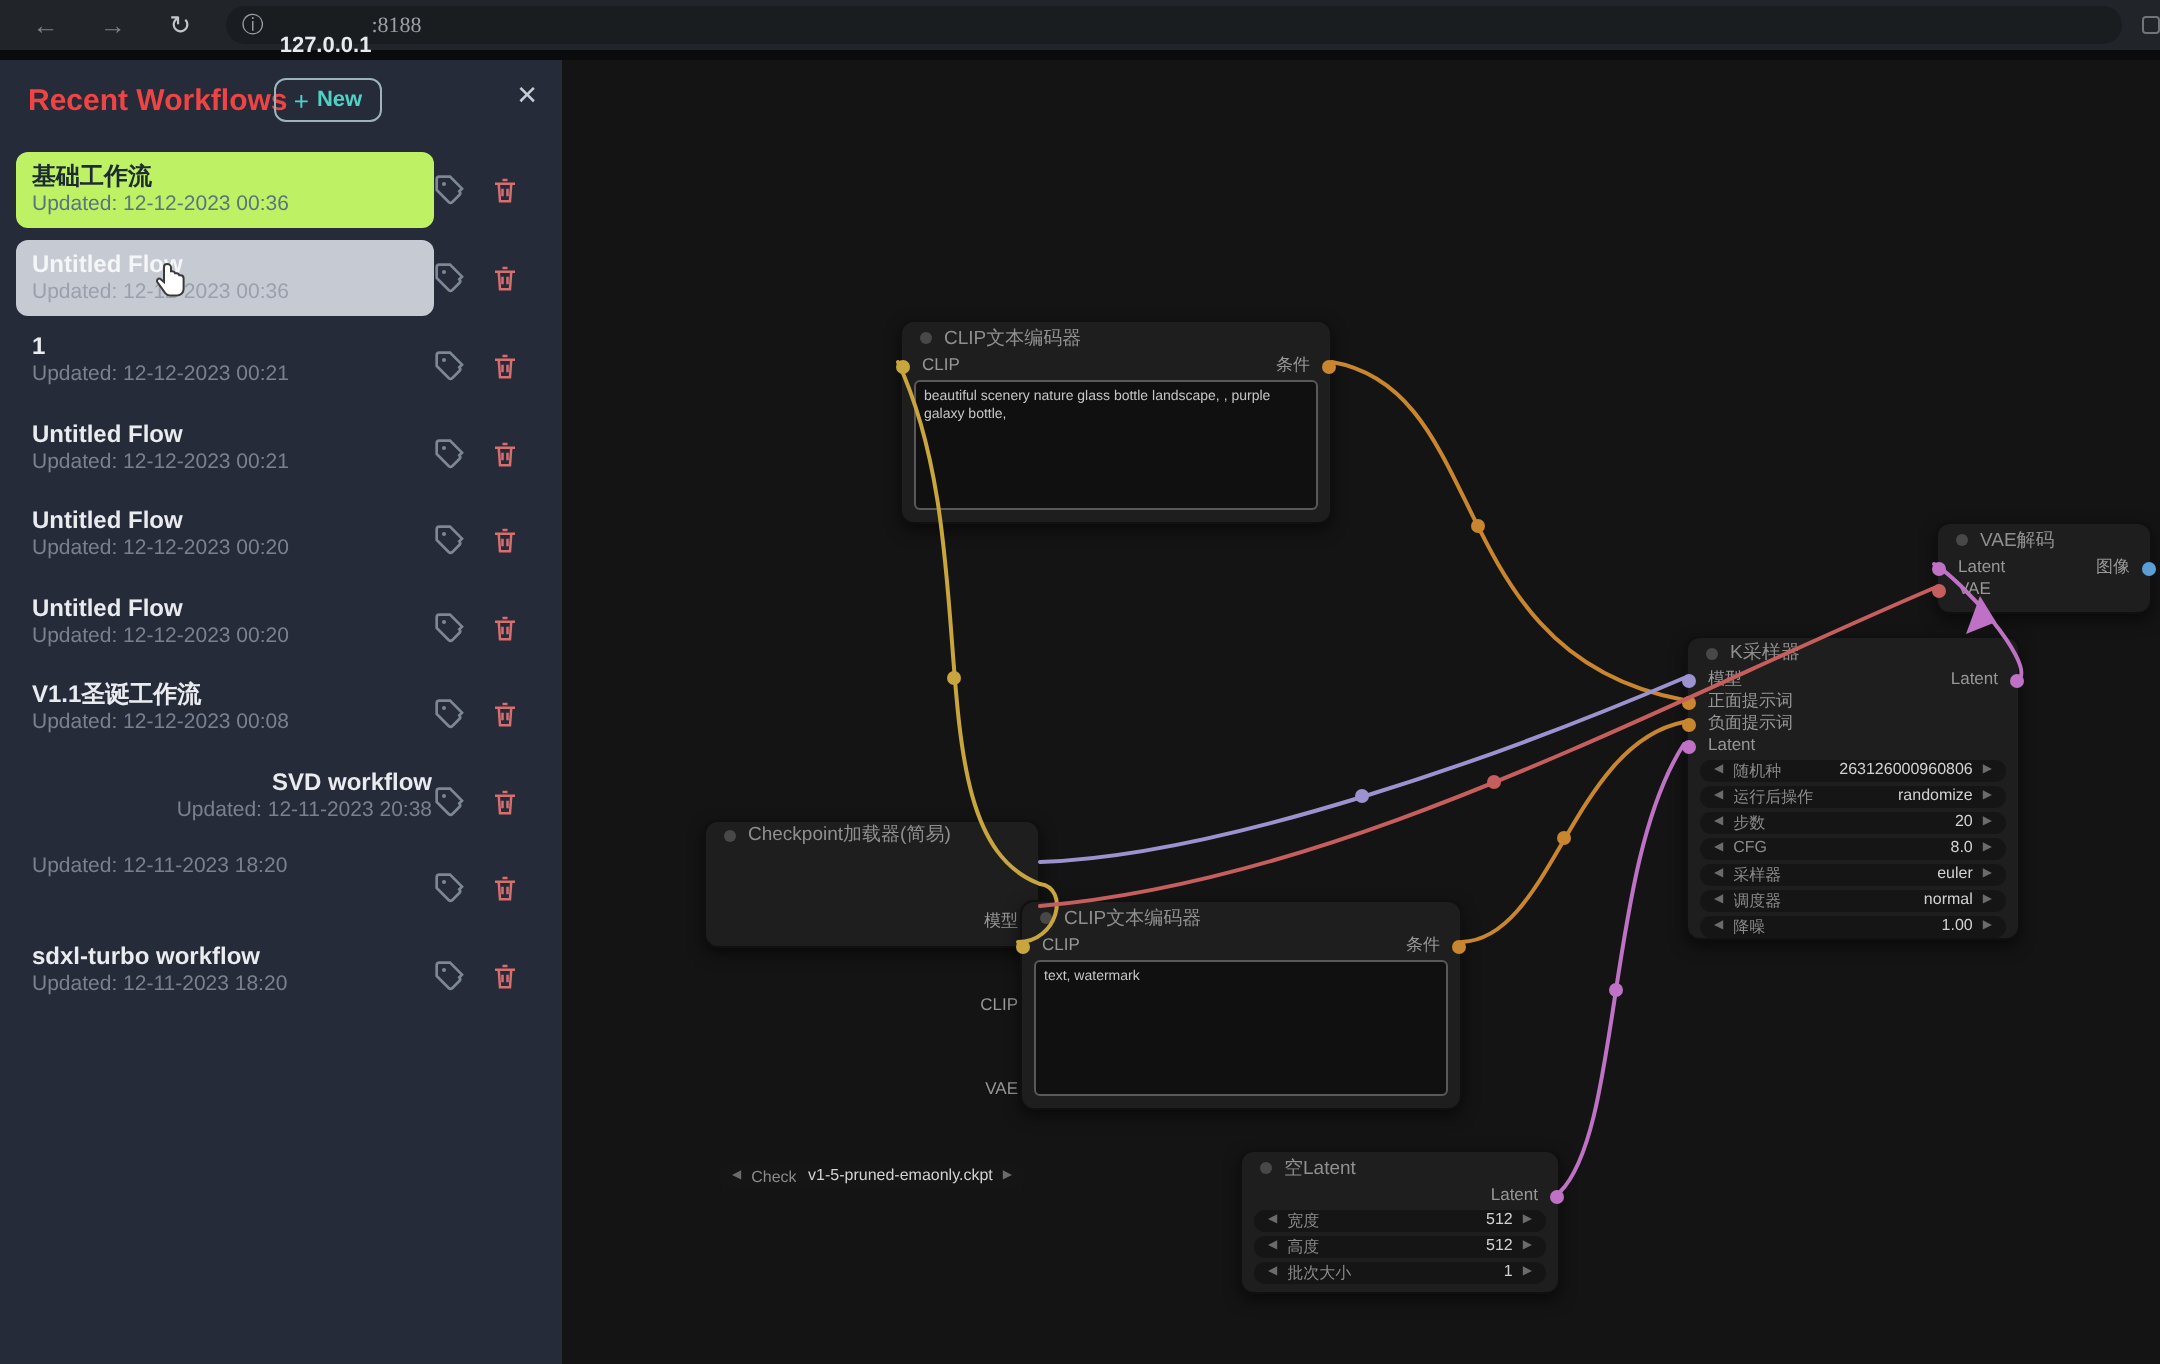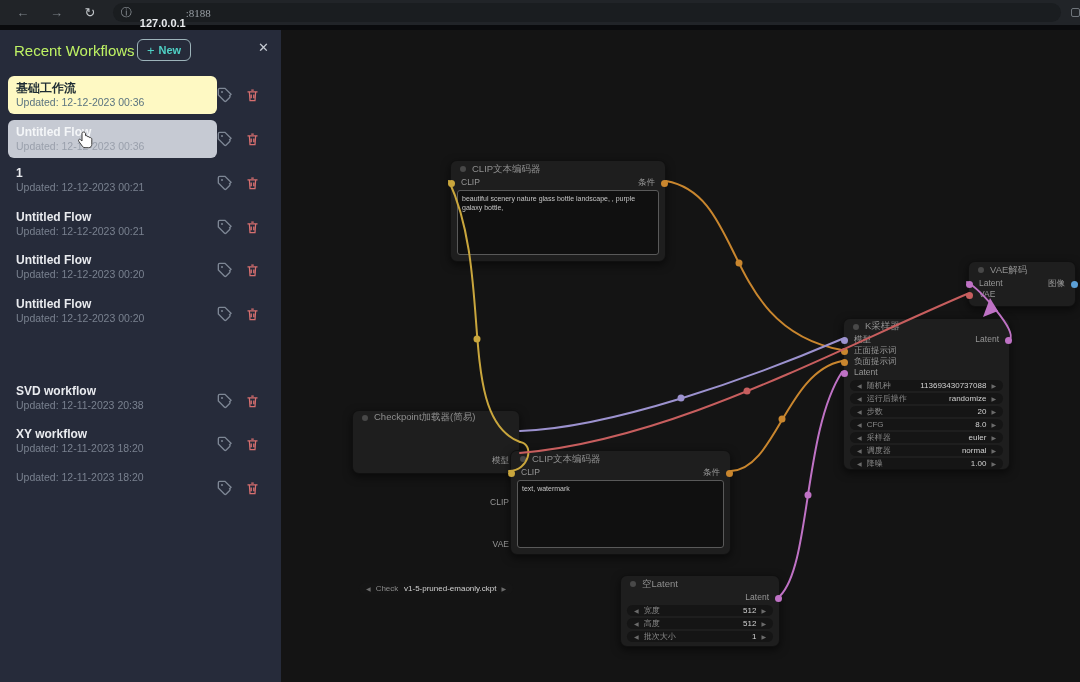--- a/index.html
+++ b/index.html
@@ -29,48 +29,48 @@
            color:#8f8f8f; font-size:9.5px; }
   .cdot { width:6px; height:6px; border-radius:50%; background:#484848; flex:0 0 auto; }
   .prow { position:relative; display:flex; justify-content:space-between; height:11px;
           line-height:11px; padding:0 10px; font-size:8.5px; color:#979797; }
   .prow .out { margin-left:auto; }
   .pd { position:absolute; top:50%; margin-top:-3px; width:7px; height:7px; border-radius:50%; }
   .pd.l { left:-3px; } .pd.r { right:-3px; }
   .c-clip{background:#c9a63d;} .c-cond{background:#c9862e;} .c-model{background:#9c92cf;}
   .c-vae{background:#c75e5e;} .c-lat{background:#bf72c5;} .c-img{background:#5b9fd6;}
 
-  .widget { position:relative; display:flex; align-items:center; height:11px; margin:2px 6px 0 6px;
+  .widget { position:relative; display:flex; align-items:flex-start; height:11px; margin:2px 6px 0 6px;
             background:#151515; border-radius:7px; padding:0 7px; font-size:8px; color:#8a8a8a; }
   .widget::before { content:"◀"; font-size:6px; color:#6b6b6b; margin-right:5px; }
   .widget::after  { content:"▶"; font-size:6px; color:#6b6b6b; margin-left:5px; }
   .widget .wl { flex:1; white-space:nowrap; overflow:hidden; }
   .widget .wv { color:#d2d2d2; margin-left:6px; white-space:nowrap; }
 
   .promptbox { flex:1; margin:2px 6px 6px 6px; background:#101010; border:1px solid #595959;
                border-radius:3px; padding:3px 4px; font-size:7px; color:#c6c6c6; line-height:9px;
                overflow:hidden; }
 
   svg.wires { position:absolute; left:0; top:0; z-index:5; pointer-events:none; }
 
   
   .sidebar { position:absolute; left:0; top:30px; width:281px; height:652px;
              background:#262b3a; z-index:10; }
   .sb-head { position:absolute; left:0; top:6px; width:281px; height:30px; }
-  .sb-title { position:absolute; left:14px; top:6px; color:#bef264; font-size:15px; font-weight:normal; }
+  .sb-title { position:absolute; left:14px; top:6px; color:#ef4444; font-size:15px; font-weight:bold; }
   .new-btn { position:absolute; left:137px; top:3px; width:54px; height:22px;
              border:1px solid #9db4ba; border-radius:6px; background:transparent;
              color:#4fd1c5; font-size:11px; font-weight:bold; display:flex;
              align-items:center; justify-content:center; gap:4px; cursor:pointer; }
   .new-btn .plus { font-size:13px; font-weight:normal; }
   .sb-close { position:absolute; right:12px; top:4px; color:#c7ccd4; font-size:13px; cursor:pointer; }
 
   .item { position:absolute; left:0; width:281px; height:38px; }
   .card { position:absolute; left:8px; top:0; width:209px; height:38px; border-radius:6px; padding:5px 8px; }
-  .card.teal { background:#fef9c3; }
+  .card.teal { background:#bef264; }
   .card.drag { background:#c6cad3; }
   .plain { position:absolute; left:16px; top:2px; width:200px; }
   .it { font-size:12px; font-weight:bold; color:#e9ebef; line-height:15px; white-space:nowrap; }
   .iu { font-size:10.5px; color:#79818f; line-height:13px; white-space:nowrap; }
   .teal .it { color:#1d2b33; } .teal .iu { color:#5b7480; }
   .drag .it { color:#f4f6f8; } .drag .iu { color:#9aa0ac; }
   .ics { position:absolute; top:11px; right:0; width:64px; display:flex; gap:12px; }
   .ics svg { display:block; cursor:pointer; }
 
   .cursor { position:absolute; left:78px; top:131px; z-index:30; pointer-events:none; }
@@ -141,21 +141,21 @@
     <div class="prow">
       <span class="pd l c-cond"></span>
       <span>负面提示词</span>
     </div>
     <div class="prow">
       <span class="pd l c-lat"></span>
       <span>Latent</span>
     </div>
     <div class="widget">
       <span class="wl">随机种</span>
-      <span class="wv">113693430737088</span>
+      <span class="wv">263126000960806</span>
     </div>
     <div class="widget">
       <span class="wl">运行后操作</span>
       <span class="wv">randomize</span>
     </div>
     <div class="widget">
       <span class="wl">步数</span>
       <span class="wv">20</span>
     </div>
     <div class="widget">
@@ -358,55 +358,70 @@
       <svg width="16" height="16" viewBox="0 0 24 24">
           <path d="M21 11 L12 2 H4 a2 2 0 0 0 -2 2 v8 l9 9 a2 2 0 0 0 2.8 0 l5.2 -5.2 a2 2 0 0 0 0 -2.8 z" fill="none" stroke="#7e8795" stroke-width="2"></path>
           <circle cx="7.5" cy="7.5" r="1.5" fill="#7e8795"></circle>
         </svg>
       <svg width="15" height="16" viewBox="0 0 24 24">
           <path d="M4 7 h16 M10 4 h4 M7 7 l1 14 h8 l1 -14 M10 11 v6 M14 11 v6" fill="none" stroke="#d76f6f" stroke-width="2"></path>
         </svg>
     </div>
   </div>
 
-
-  <div class="item" style="top:352px;">
+  <div class="item" style="top:308px;">
+    <div class="plain">
+      <div class="it">V1.1圣诞工作流</div>
+      <div class="iu">Updated: 12-12-2023 00:08</div>
+    </div>
+    <div class="ics">
+      <svg width="16" height="16" viewBox="0 0 24 24">
+          <path d="M21 11 L12 2 H4 a2 2 0 0 0 -2 2 v8 l9 9 a2 2 0 0 0 2.8 0 l5.2 -5.2 a2 2 0 0 0 0 -2.8 z" fill="none" stroke="#7e8795" stroke-width="2"></path>
+          <circle cx="7.5" cy="7.5" r="1.5" fill="#7e8795"></circle>
+        </svg>
+      <svg width="15" height="16" viewBox="0 0 24 24">
+          <path d="M4 7 h16 M10 4 h4 M7 7 l1 14 h8 l1 -14 M10 11 v6 M14 11 v6" fill="none" stroke="#d76f6f" stroke-width="2"></path>
+        </svg>
+    </div>
+  </div>
+
+  <div class="item" style="top:352px;text-align:right;">
     <div class="plain">
       <div class="it">SVD workflow</div>
       <div class="iu">Updated: 12-11-2023 20:38</div>
     </div>
     <div class="ics">
       <svg width="16" height="16" viewBox="0 0 24 24">
           <path d="M21 11 L12 2 H4 a2 2 0 0 0 -2 2 v8 l9 9 a2 2 0 0 0 2.8 0 l5.2 -5.2 a2 2 0 0 0 0 -2.8 z" fill="none" stroke="#7e8795" stroke-width="2"></path>
           <circle cx="7.5" cy="7.5" r="1.5" fill="#7e8795"></circle>
         </svg>
       <svg width="15" height="16" viewBox="0 0 24 24">
           <path d="M4 7 h16 M10 4 h4 M7 7 l1 14 h8 l1 -14 M10 11 v6 M14 11 v6" fill="none" stroke="#d76f6f" stroke-width="2"></path>
         </svg>
     </div>
   </div>
 
   <div class="item" style="top:395px;">
     <div class="plain">
-      <div class="it">XY workflow</div>
       <div class="iu">Updated: 12-11-2023 18:20</div>
     </div>
     <div class="ics">
       <svg width="16" height="16" viewBox="0 0 24 24">
           <path d="M21 11 L12 2 H4 a2 2 0 0 0 -2 2 v8 l9 9 a2 2 0 0 0 2.8 0 l5.2 -5.2 a2 2 0 0 0 0 -2.8 z" fill="none" stroke="#7e8795" stroke-width="2"></path>
           <circle cx="7.5" cy="7.5" r="1.5" fill="#7e8795"></circle>
         </svg>
       <svg width="15" height="16" viewBox="0 0 24 24">
           <path d="M4 7 h16 M10 4 h4 M7 7 l1 14 h8 l1 -14 M10 11 v6 M14 11 v6" fill="none" stroke="#d76f6f" stroke-width="2"></path>
         </svg>
     </div>
   </div>
 
   <div class="item" style="top:439px;">
     <div class="plain">
+      <div class="it">sdxl-turbo workflow</div>
       <div class="iu">Updated: 12-11-2023 18:20</div>
     </div>
     <div class="ics">
       <svg width="16" height="16" viewBox="0 0 24 24">
           <path d="M21 11 L12 2 H4 a2 2 0 0 0 -2 2 v8 l9 9 a2 2 0 0 0 2.8 0 l5.2 -5.2 a2 2 0 0 0 0 -2.8 z" fill="none" stroke="#7e8795" stroke-width="2"></path>
           <circle cx="7.5" cy="7.5" r="1.5" fill="#7e8795"></circle>
         </svg>
       <svg width="15" height="16" viewBox="0 0 24 24">
           <path d="M4 7 h16 M10 4 h4 M7 7 l1 14 h8 l1 -14 M10 11 v6 M14 11 v6" fill="none" stroke="#d76f6f" stroke-width="2"></path>
         </svg>

